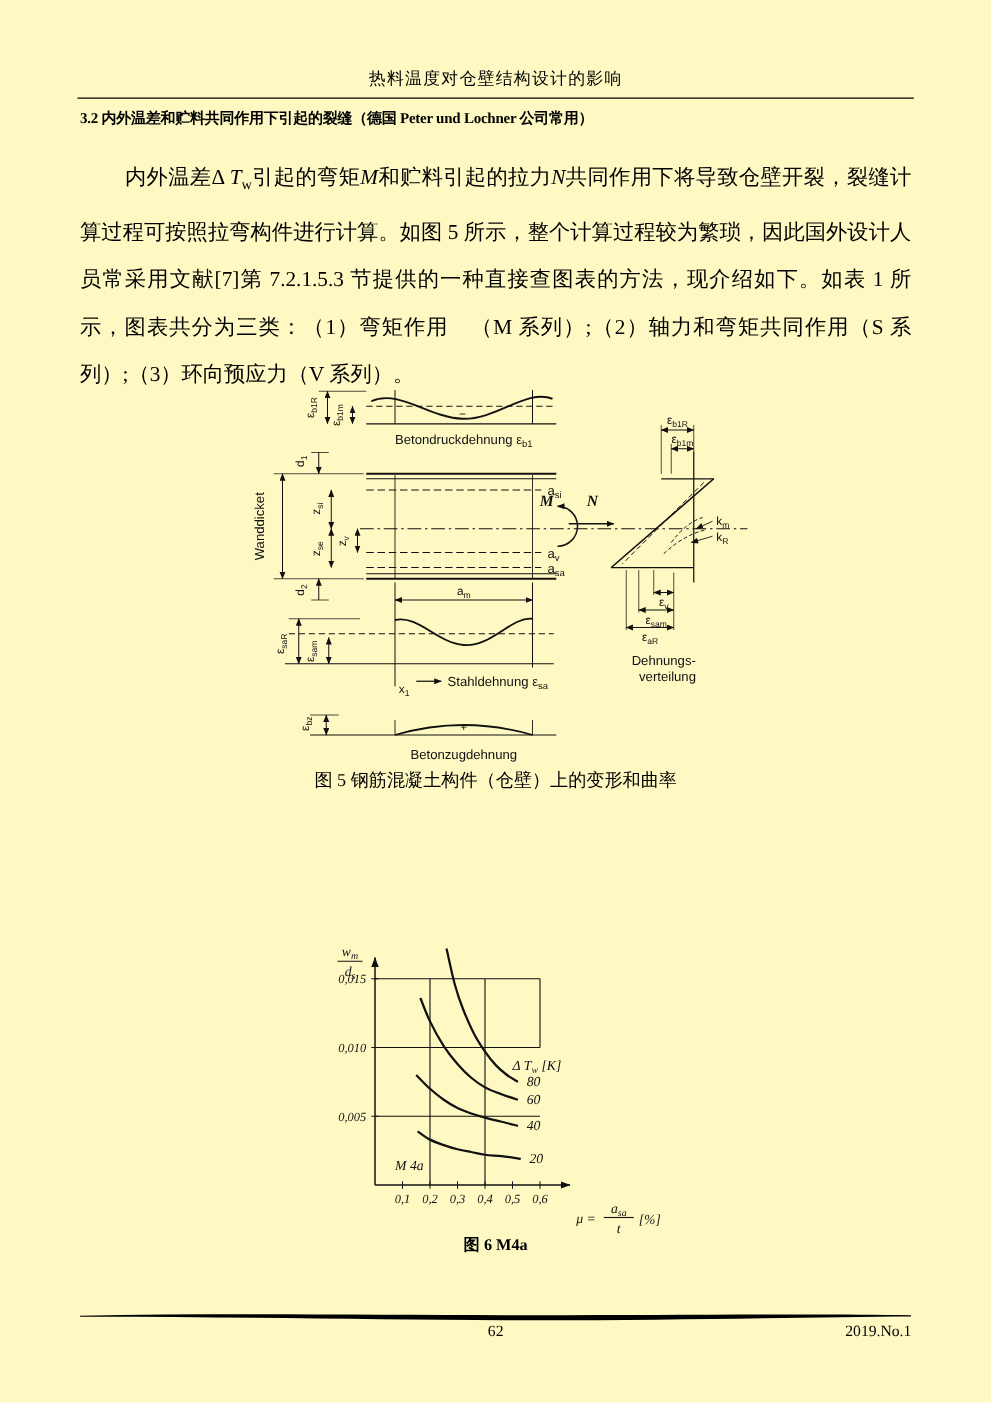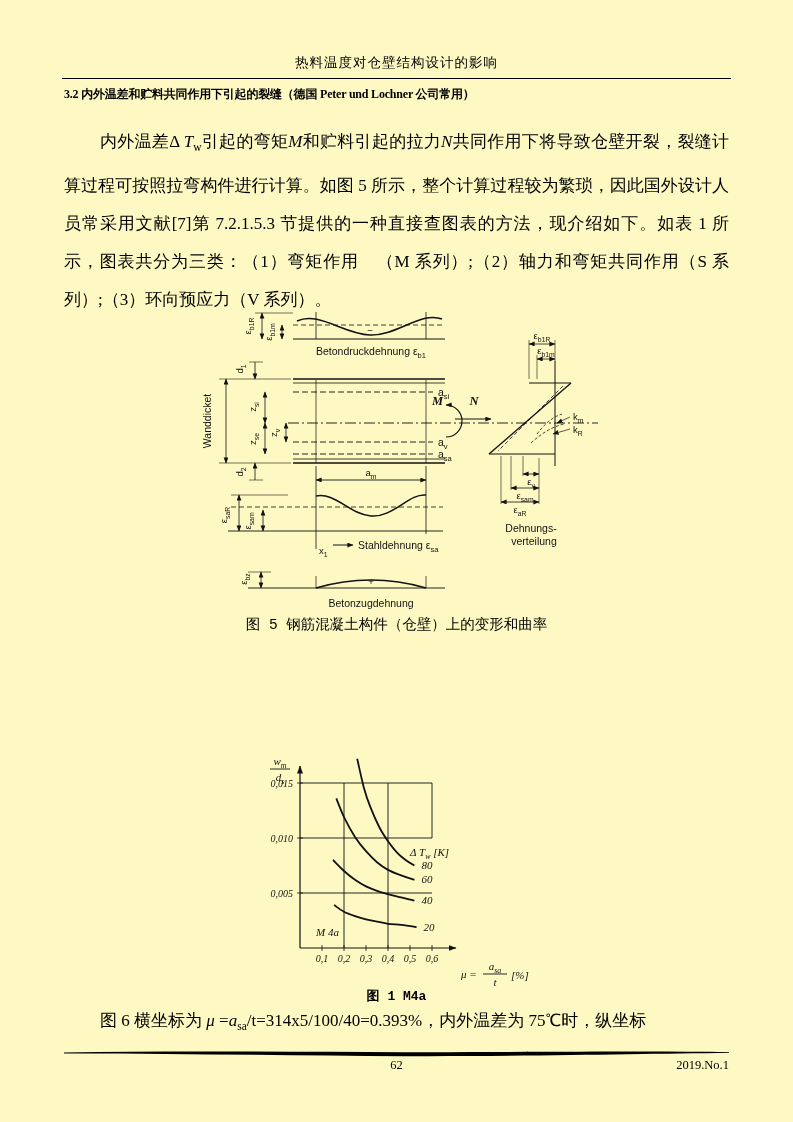--- a/index.html
+++ b/index.html
@@ -9,21 +9,21 @@
   .running-header{left:64px;top:54px;width:665px;text-align:center;font-size:13.5px;letter-spacing:1px;}
   .header-rule{left:62px;top:78px;width:669px;border-top:1.7px solid #000;height:0;}
   .section-heading{left:64px;top:86px;width:700px;margin:0;font-size:12px;font-weight:700;
         white-space:nowrap;letter-spacing:-0.2px;font-family:"Liberation Serif",serif;}
   .body-para{left:64px;width:665px;margin:0;font-size:17px;line-height:38px;text-align:justify;}
   .para1{top:123px;text-indent:36px;}
   .para2{top:643px;text-indent:36px;}
   .para3{top:1002px;text-indent:36px;}
   .var{font-family:"Liberation Serif",serif;font-style:italic;}
   sub{font-size:68%;}
-  .fig-caption{left:64px;width:665px;text-align:center;font-family:Liberation Mono, monospace;}
+  .fig-caption{left:64px;width:665px;text-align:center;}
   .cap5{top:615px;font-size:14.5px;}
   .cap6{top:987px;font-size:13px;font-weight:600;}
   .fig5{left:193px;top:306px;}
   .fig5 text{font-family:"Liberation Sans",sans-serif;font-size:10.5px;fill:#111;}
   .fig5 .big{font-size:12.5px;font-family:"Liberation Serif",serif;font-style:italic;font-weight:bold;}
   .fig5 .sm{font-size:9.5px;}
   .fig6{left:250px;top:752px;}
   .fig6 text{font-family:"Liberation Serif",serif;fill:#111;}
   .fig6 .tick{font-size:10px;font-style:italic;}
   .fig6 .slabel{font-size:11px;font-style:italic;}
@@ -211,23 +211,22 @@
       <text x="30" y="13" text-anchor="middle" class="frac"><tspan>w</tspan><tspan dy="2.6" font-size="72%">m</tspan></text>
       <line x1="20" y1="17" x2="40" y2="17" stroke="#111" stroke-width="0.9" fill="none"></line>
       <text x="30" y="29" text-anchor="middle" class="frac"><tspan>d</tspan><tspan dy="2.6" font-size="72%">s</tspan></text>
       <text x="211" y="226" class="frac"><tspan>μ =</tspan></text>
       <text x="245" y="218" text-anchor="middle" class="frac"><tspan>a</tspan><tspan dy="2.6" font-size="72%">sa</tspan></text>
       <line x1="233" y1="222" x2="257" y2="222" stroke="#111" stroke-width="0.9" fill="none"></line>
       <text x="245" y="234" text-anchor="middle" class="frac"><tspan>t</tspan></text>
       <text x="261" y="227" class="frac"><tspan>[%]</tspan></text>
     </svg>
 
-  <div class="abs fig-caption cap6">图 1 M4a</div>
-
-  <p class="abs body-para para3">图 6 横坐标为 <i class="var">μ</i> =<i class="var">a</i><sub>sa</sub>/t=314x5/100/40=0.393%，内外温差为 75℃时，纵坐标</p>
+  <div class="abs fig-caption cap6">图 6 M4a</div>
+
 
   <svg class="abs footer-bar" width="665" height="9" viewBox="0 0 665 9">
     <path d="M0,3.6 C110,1.4 230,3.0 340,3.2 C470,3.4 580,1.8 665,3.2 L665,4.1 C580,4.6 470,7.6 340,7.2 C230,6.8 110,4.2 0,4.4 Z" fill="#000"></path>
   </svg>
   <div class="abs footer-row">
     <span class="footer-page">62</span>
     <span class="footer-issue">2019.No.1</span>
   </div>
 
 </div>

